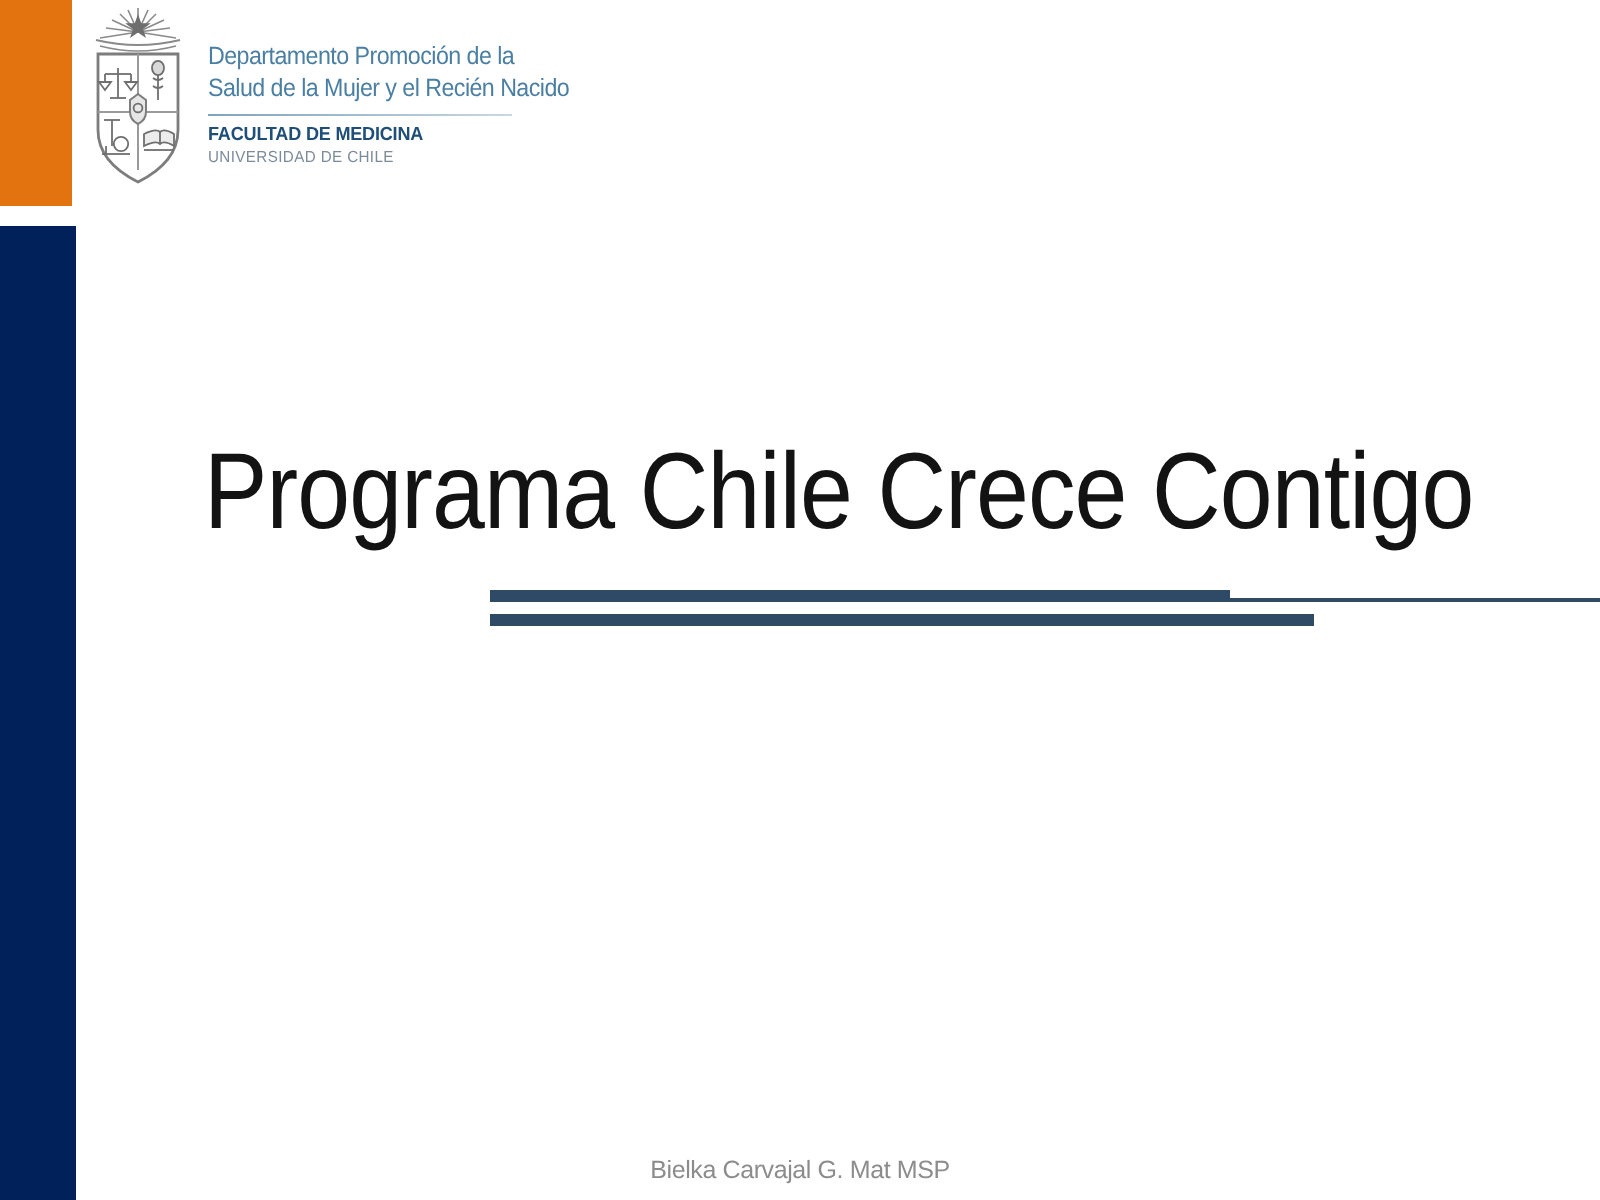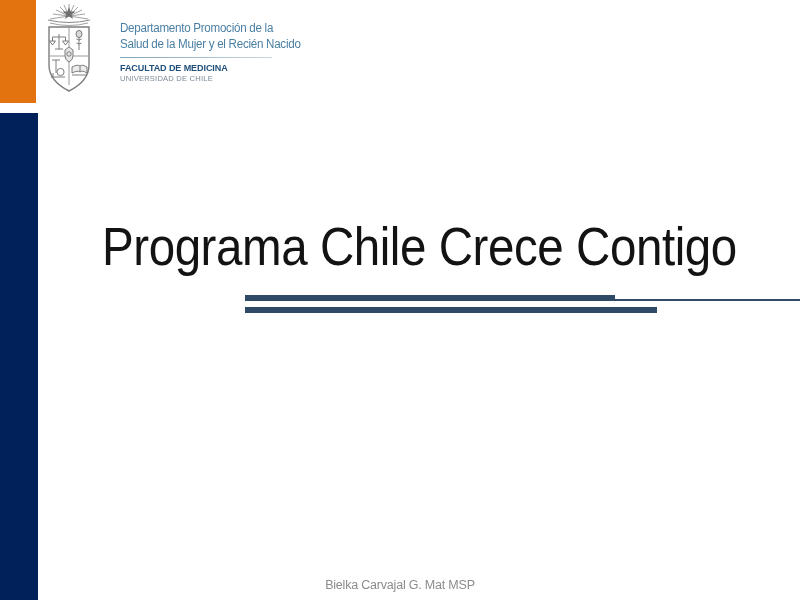--- a/index.html
+++ b/index.html
@@ -43,21 +43,21 @@
     top: 3px;
     display: flex;
     align-items: flex-start;
   }
   .crest {
     width: 58px;
     height: 97px;
     flex: 0 0 auto;
   }
   .logo-text {
-    margin-left: 22px;
+    margin-left: 6px;
     padding-top: 18px;
   }
   .dept-line {
     font-family: "Liberation Sans", sans-serif;
     font-size: 12.5px;
     line-height: 15.5px;
     color: #4A7FA3;
     letter-spacing: -0.3px;
     transform: scaleX(0.93);
     transform-origin: left center;

